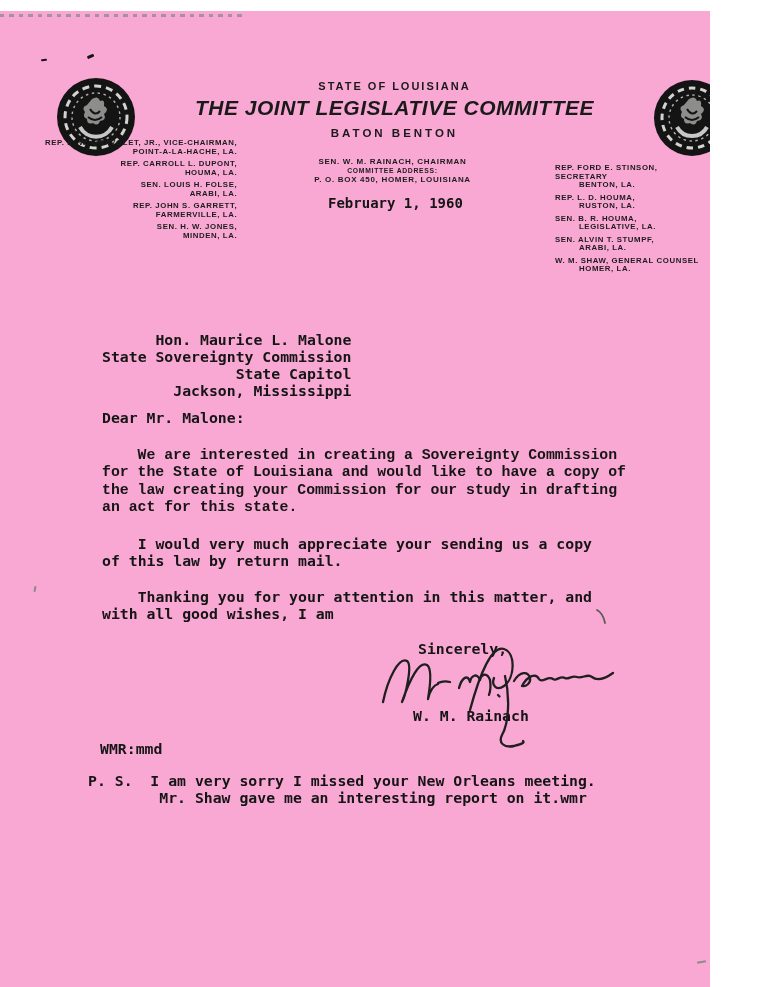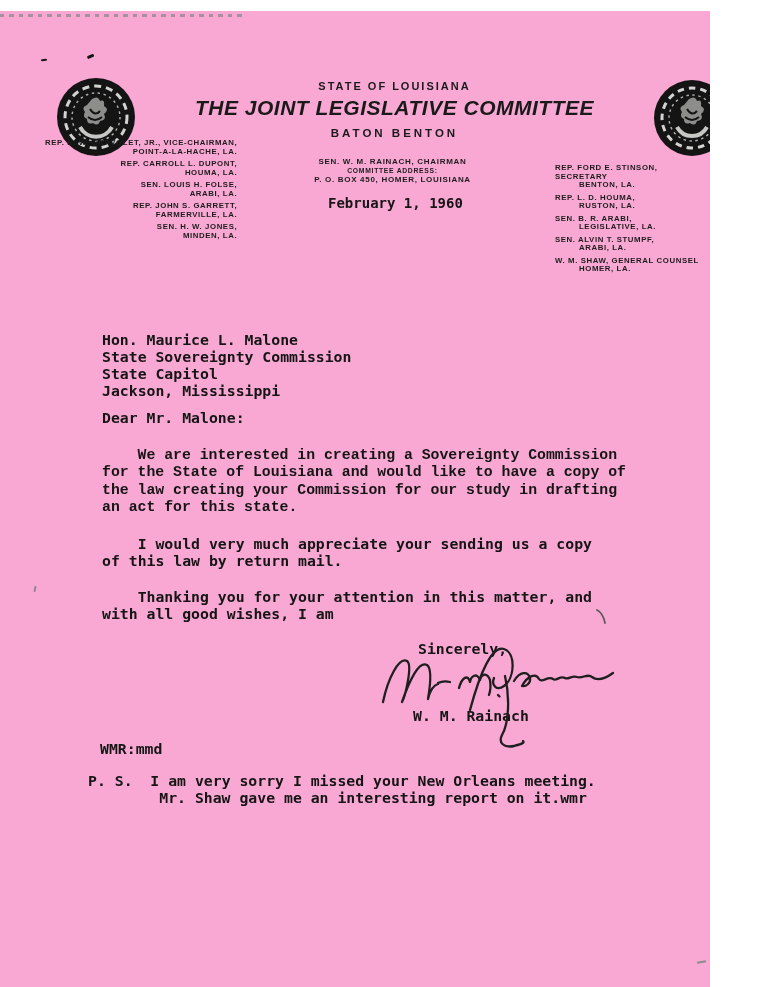--- a/index.html
+++ b/index.html
@@ -47,21 +47,21 @@
   .roster-center { position:absolute; left:285px; top:147px; width:215px; text-align:center;
     font-weight:bold; color:#1c1c1c; }
   .chairman      { font-size:8px;   letter-spacing:.7px; line-height:8.5px; }
   .address-label { font-size:6.8px; letter-spacing:.7px; line-height:8px; }
   .address-line  { font-size:8px;   letter-spacing:.7px; line-height:9px; }
 
   
   .tw { position:absolute; font-family:"DejaVu Sans Mono", monospace; font-weight:bold;
     font-size:14.8px; line-height:17.3px; color:#151515; white-space:pre; letter-spacing:0; }
   .date-line { left:328px; top:184px; font-size:14px; }
-  .recipient { left:102px; top:320px; line-height:17px; }
+  .recipient { left:102px; top:320px; line-height:17px;text-align:right; }
   .salutation { left:102px; top:398px; }
   .para1 { left:102px; top:436px;font-family:Liberation Mono, monospace; }
   .para2 { left:102px; top:524px; }
   .para3 { left:102px; top:577px; }
   .closing { left:418px; top:629px; }
   .typed-name { left:413px; top:696px; }
   .initials { left:100px; top:729px; }
   .postscript { left:88px; top:761px;text-align:center; }
 
   .signature-svg { position:absolute; left:372px; top:620px; pointer-events:none; }
@@ -133,21 +133,21 @@
   <div class="roster roster-right">
     <div class="member">
       <div class="name">REP. FORD E. STINSON, SECRETARY</div>
       <div class="city">BENTON, LA.</div>
     </div>
     <div class="member">
       <div class="name">REP. L. D. HOUMA,</div>
       <div class="city">RUSTON, LA.</div>
     </div>
     <div class="member">
-      <div class="name">SEN. B. R. ARABI,</div>
+      <div class="name">SEN. B. R. HOUMA,</div>
       <div class="city">LEGISLATIVE, LA.</div>
     </div>
     <div class="member">
       <div class="name">SEN. ALVIN T. STUMPF,</div>
       <div class="city">ARABI, LA.</div>
     </div>
     <div class="member">
       <div class="name">W. M. SHAW, GENERAL COUNSEL</div>
       <div class="city">HOMER, LA.</div>
     </div>

